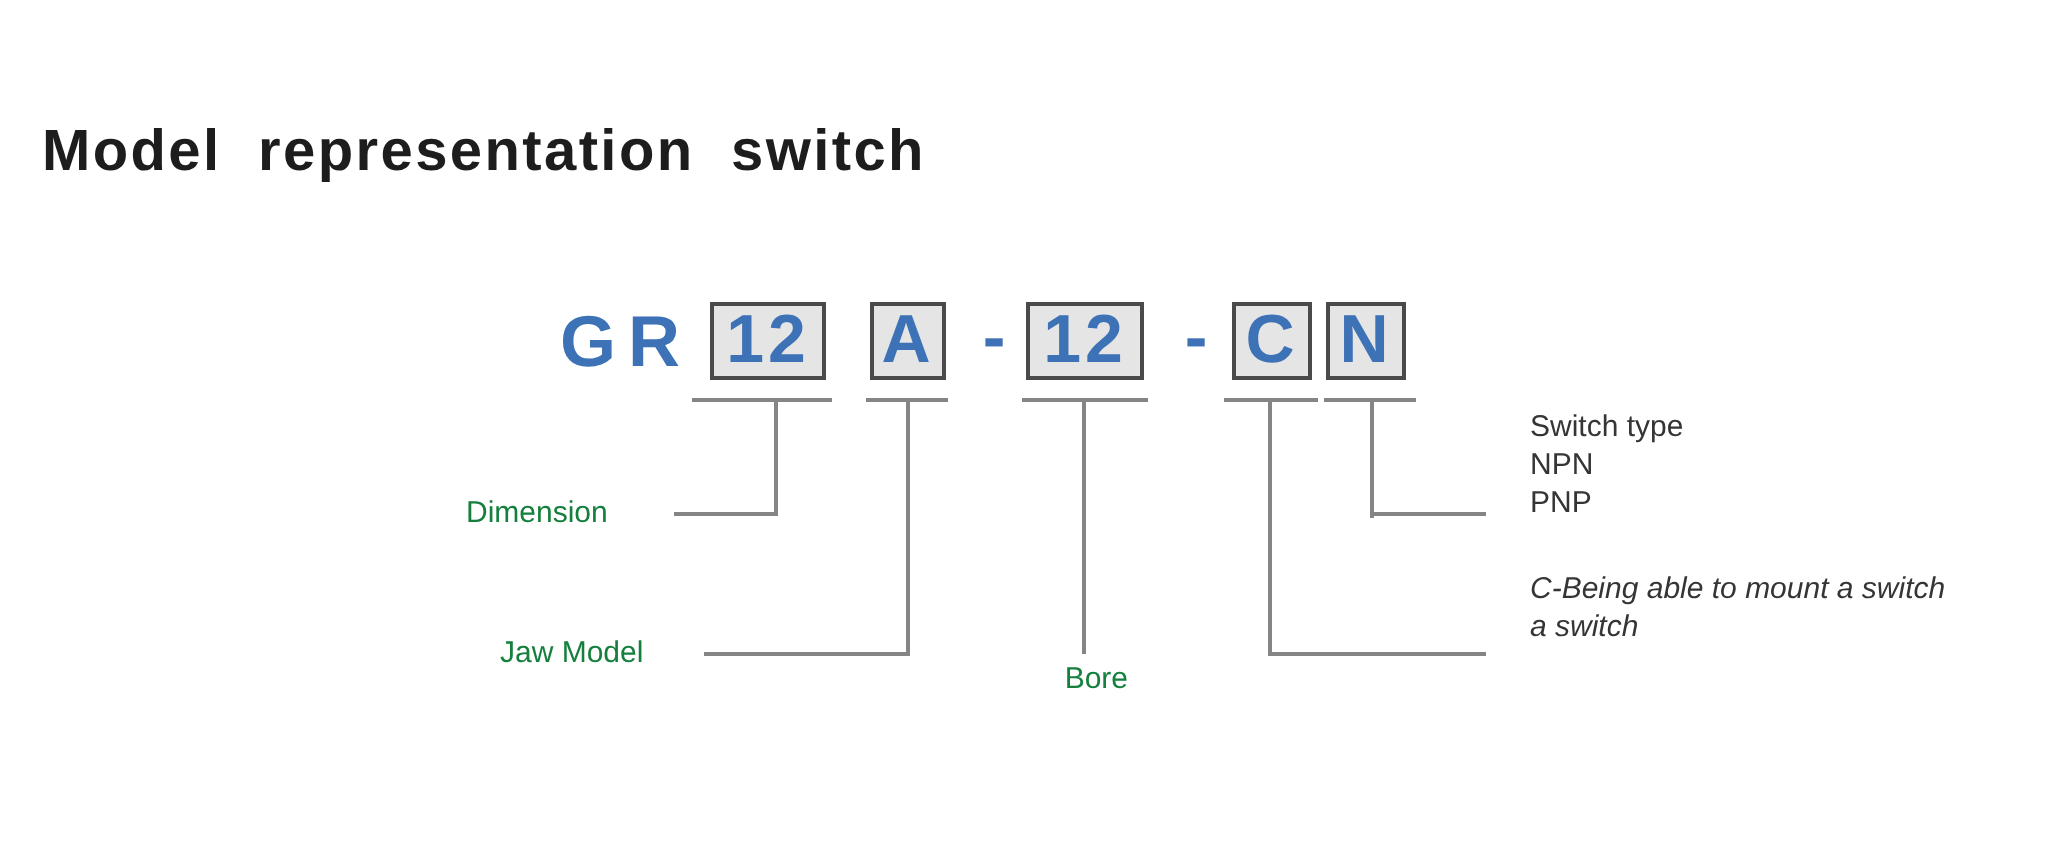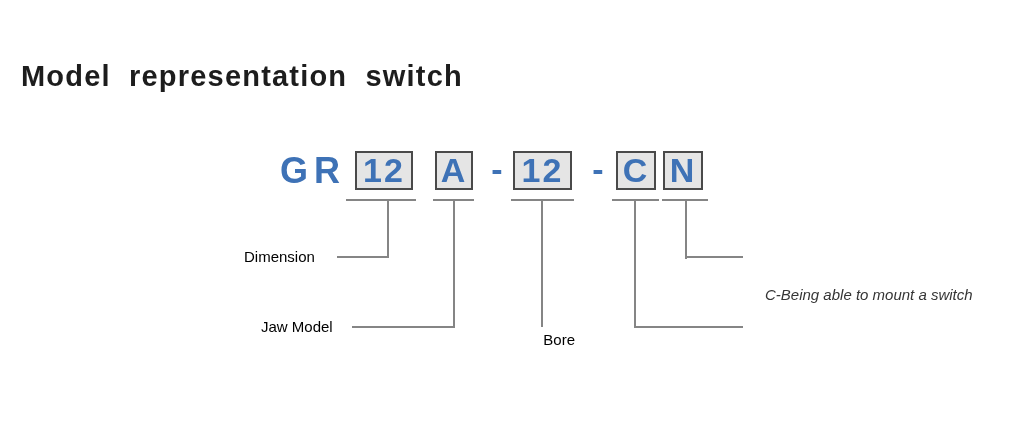--- a/index.html
+++ b/index.html
@@ -28,23 +28,22 @@
     font-size:34px;font-weight:700;color:#3e72b6;letter-spacing:2px;
   }
   .code-dash{
     position:absolute;top:151px;height:39px;line-height:37px;text-align:center;
     font-size:34px;font-weight:700;color:#3e72b6;
   }
   .ln{position:absolute;background:#858585;}
   .h{height:2px;}
   .v{width:2px;}
   .lbl{
-    position:absolute;color:#000000;font-size:15px;line-height:17px;
+    position:absolute;color:#15803d;font-size:15px;line-height:17px;
     white-space:nowrap;
-    margin-left:11px;
   }
   .lbl-block{
     position:absolute;color:#353535;font-size:15px;line-height:19px;
     white-space:nowrap;
   }
 </style>
 </head>
 <body>
 
 <div class="canvas">
@@ -74,18 +73,24 @@
 
   <div class="ln h" style="left:337px;top:256px;width:52px;"></div>
   <div class="ln h" style="left:352px;top:326px;width:103px;"></div>
   <div class="ln h" style="left:685px;top:256px;width:58px;"></div>
   <div class="ln h" style="left:634px;top:326px;width:109px;"></div>
 
   <div class="lbl" style="left:233px;top:248px;">Dimension</div>
   <div class="lbl" style="left:250px;top:318px;">Jaw Model</div>
   <div class="lbl" style="left:520px;top:331px;width:44px;text-align:right;">Bore</div>
 
+  <div class="lbl-block" style="left:765px;top:204px;">
+    <div>Switch type</div>
+    <div>NPN</div>
+    <div>PNP</div>
+  </div>
 
   <div class="lbl-block" style="left:765px;top:285px;font-style:italic;">
     <div>C-Being able to mount a switch</div>
+    <div>a switch</div>
   </div>
 
 </div>
 
 </body></html>

